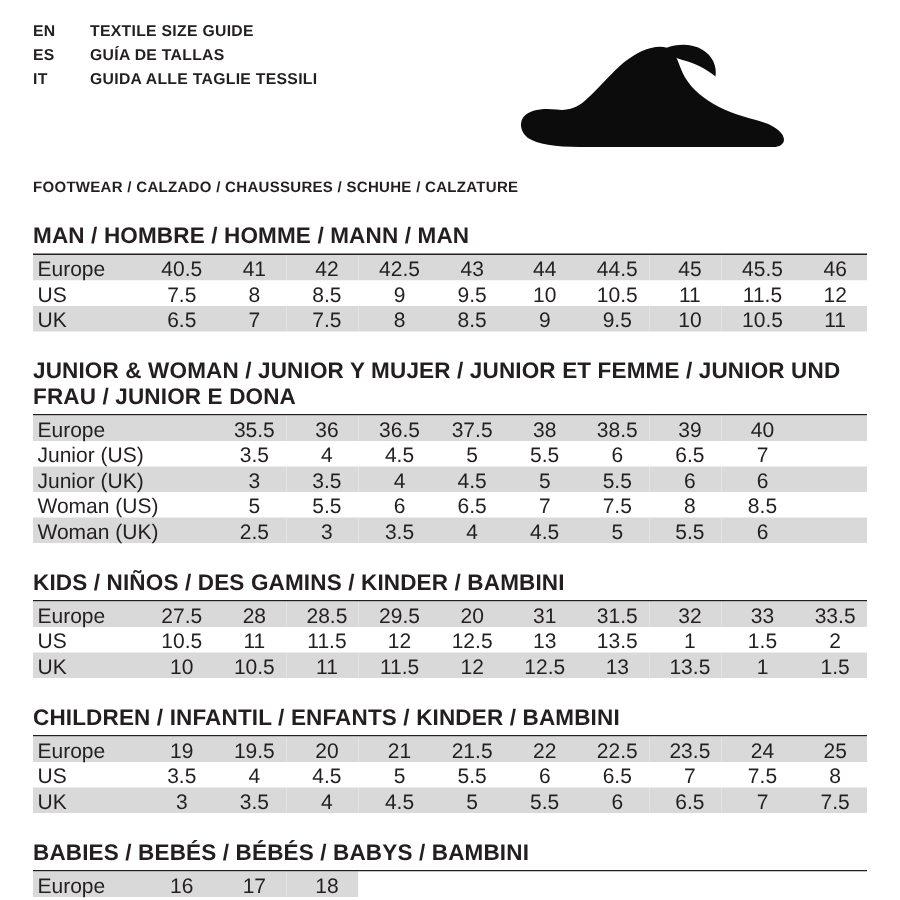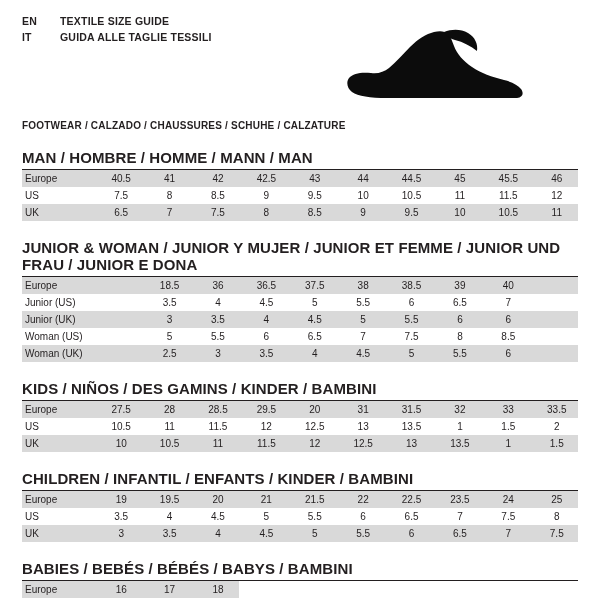--- a/index.html
+++ b/index.html
@@ -72,21 +72,21 @@
     font-weight: bold;
     letter-spacing: 0.1px;
     border-bottom: 1px solid #231f20;
     padding-bottom: 3px;
     margin-bottom: 0;
   }
   table.size-table {
     width: 100%;
     border-collapse: collapse;
     table-layout: fixed;
-    font-size: 10px;
+    font-size: 14px;
   }
   table.size-table td {
     height: 17px;
     padding: 0 0 0 6px;
     vertical-align: middle;
     white-space: nowrap;
   }
   table.size-table td.label {
     text-align: left;
     padding-left: 3px;
@@ -109,20 +109,24 @@
 </head>
 <body>
 
 <div class="page">
 
   <div class="header">
     <div class="lang-block">
       <div class="lang-row">
         <span class="lang-code">EN</span>
         <span class="lang-text">TEXTILE SIZE GUIDE</span>
+      </div>
+      <div class="lang-row">
+        <span class="lang-code">ES</span>
+        <span class="lang-text">GUÍA DE TALLAS</span>
       </div>
       <div class="lang-row">
         <span class="lang-code">IT</span>
         <span class="lang-text">GUIDA ALLE TAGLIE TESSILI</span>
       </div>
     </div>
 
     <div class="shoe-wrap">
       <svg viewBox="0 0 190 80" width="190" height="80" aria-hidden="true">
         <path fill="#0c0c0c" d="M47,72 C30,72 18,70 12,66 C7,62 6,56 9,52 C13,47 22,46 31,47 C38,48 44,46 49,42 C56,36 63,28 70,21 C78,13 86,8 94,6 C100,4.5 105,5 108,8 C111,11 112,15 114,20 C117,28 123,35 132,41 C141,47 152,51 164,54 C172,56 178,59 181,63 C184,67 183,71 177,72 Z"></path>
@@ -206,21 +210,21 @@
           <col>
           <col>
           <col>
           <col>
           <col>
       </colgroup>
       <tbody>
         <tr class="shaded">
           <td class="label">Europe</td>
           <td class="val"></td>
-          <td class="val">18.5</td>
+          <td class="val">35.5</td>
           <td class="val">36</td>
           <td class="val">36.5</td>
           <td class="val">37.5</td>
           <td class="val">38</td>
           <td class="val">38.5</td>
           <td class="val">39</td>
           <td class="val">40</td>
           <td class="val"></td>
         </tr>
         <tr class="plain">

